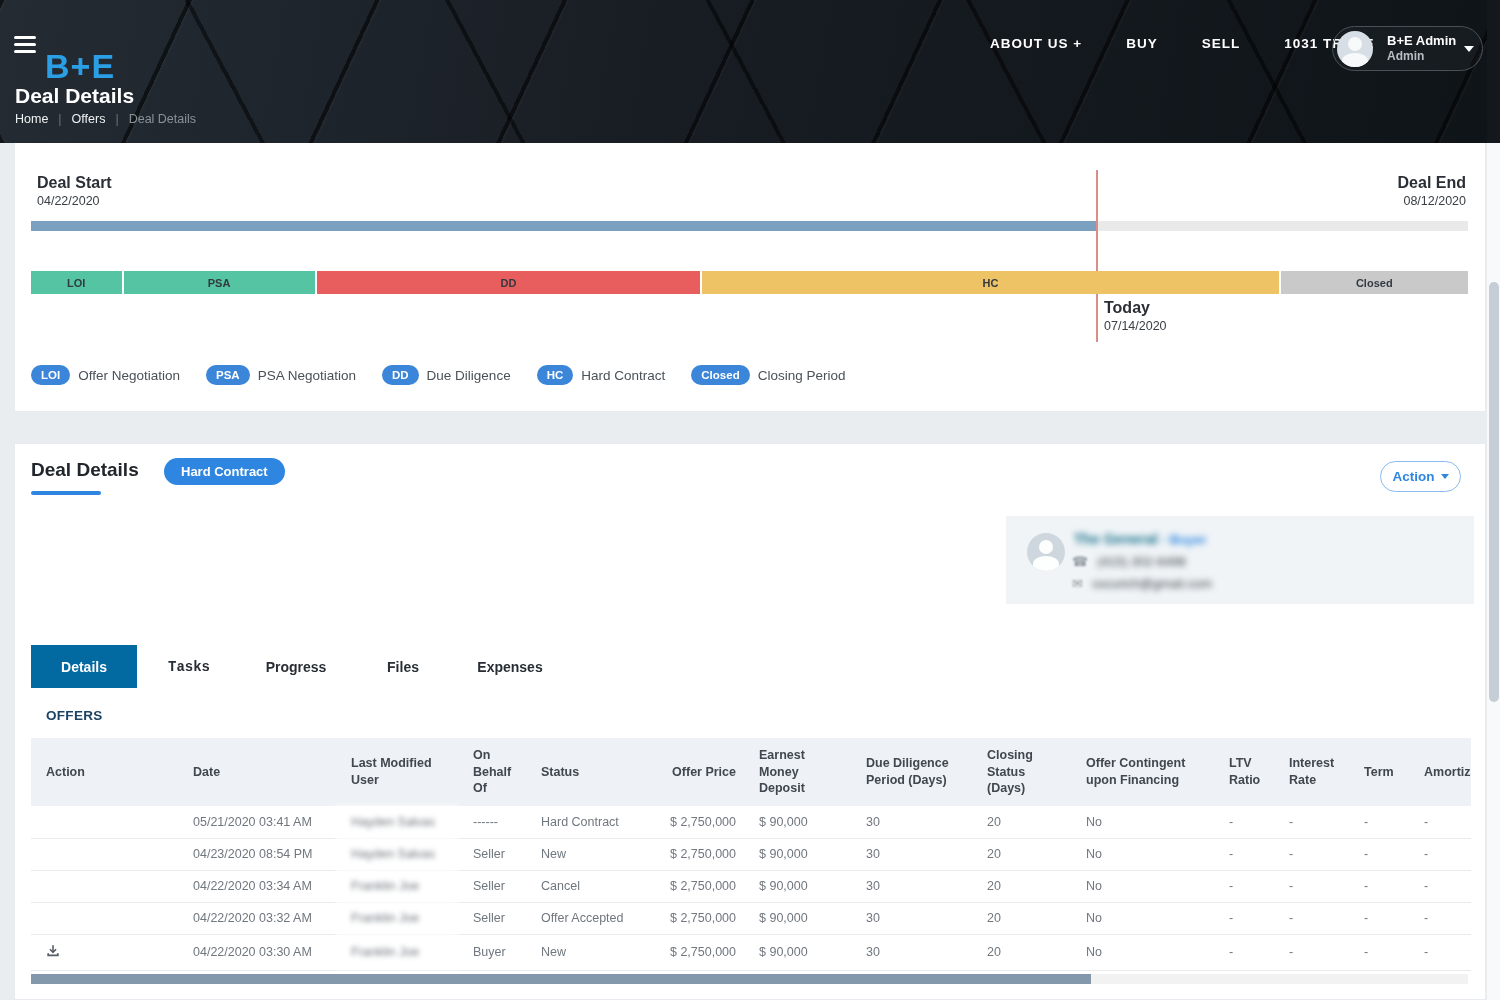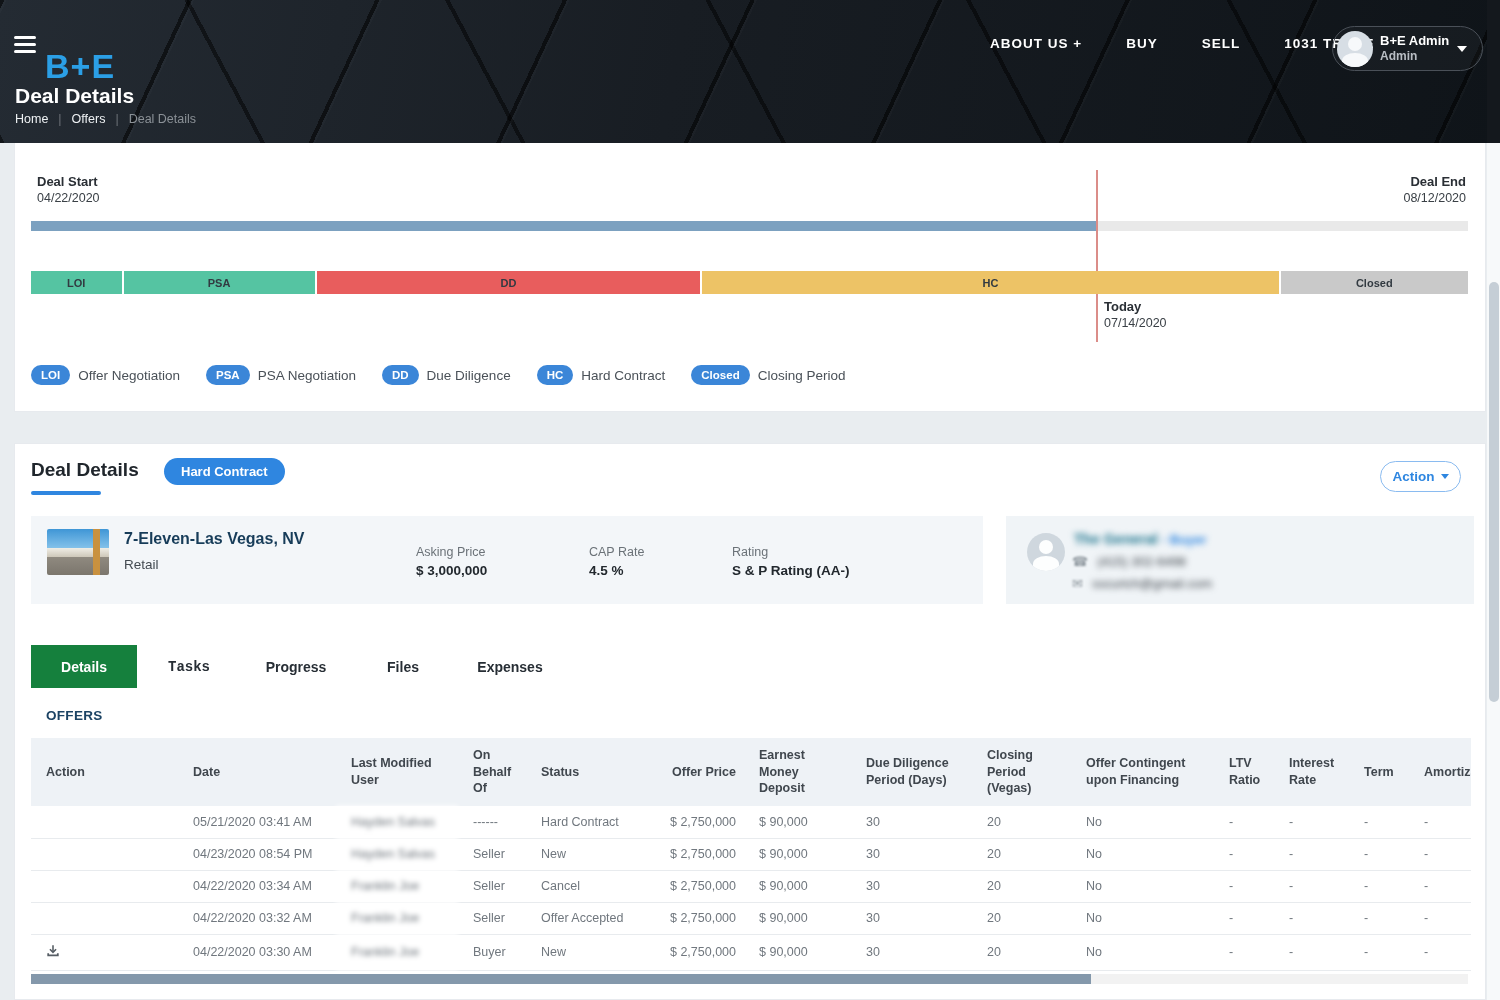--- a/index.html
+++ b/index.html
@@ -17,37 +17,37 @@
   .burger { left:14px; top:36px; width:22px; height:17px; cursor:pointer; }
   .burger span { display:block; height:3px; background:#fff; border-radius:2px; margin-bottom:4px; }
   .logo { left:45px; top:22px; color:#2b9fe6; font-size:34px; font-weight:800; letter-spacing:1px;margin-top:25px; }
   .nav { left:990px; top:36px; display:flex; gap:44px; }
   .nav div { color:#fff; font-size:13.5px; font-weight:700; letter-spacing:1px; cursor:pointer; white-space:nowrap; }
   .userpill { left:1332px; top:26px; width:151px; height:45px; border:1px solid #4a5058; border-radius:23px;
     background:rgba(255,255,255,0.03); display:flex; align-items:center; cursor:pointer; }
   .uavatar { width:36px; height:36px; border-radius:50%; background:#d7dee5; margin-left:4px; position:relative; overflow:hidden; flex:0 0 36px; }
   .uavatar .head { position:absolute; left:11px; top:6px; width:14px; height:14px; border-radius:50%; background:#f7f9fb; }
   .uavatar .bodyp { position:absolute; left:5px; top:22px; width:26px; height:16px; border-radius:50% 50% 0 0; background:#f7f9fb; }
-  .uname { margin-left:7px; line-height:1.25; }
+  .uname { margin-left:14px; line-height:1.25; }
   .uname .n { color:#fff; font-size:13px; font-weight:700; }
   .uname .r { color:#b9bec4; font-size:12px;font-weight:bold; }
   .caret { width:0; height:0; border-left:5px solid transparent; border-right:5px solid transparent; border-top:6px solid #fff; margin-left:8px; }
   .ptitle { left:15px; top:84px; color:#fff; font-size:21px; font-weight:700; }
   .crumbs { left:15px; top:112px; display:flex; gap:10px; font-size:12.5px; align-items:center; }
   .crumbs .c { color:#eef1f3; cursor:pointer; }
   .crumbs .sep { color:#6b7076; }
   .crumbs .cur { color:#8b9197; }
 
   
   .card { position:absolute; left:14px; width:1472px; background:#fff; border:1px solid #e7eaee; }
   .tl-card { top:143px; height:269px; border-top:none; }
   .dd-card { top:443px; height:557px; }
 
   
-  .lbl-b { font-weight:700; font-size:13px; color:#2a2f35; }
+  .lbl-b { font-weight:700; font-size:16px; color:#2a2f35; }
   .lbl-d { font-size:12.5px; color:#3a4046; margin-top:2px; }
   .track { left:16px; top:78px; width:1437px; height:10px; background:#e9e9e9; }
   .fill { height:10px; background:#7ca1c0; }
   .phases { left:16px; top:128px; width:1437px; height:23px; display:flex; gap:2px; z-index:2; }
   .phase { height:23px; display:flex; align-items:center; justify-content:center;
     font-size:11px; font-weight:700; color:#323a41; }
   .todayline { left:1081px; top:27px; width:2px; height:172px; background:#db8d89; z-index:1; }
   .todaylbl { left:1089px; top:156px; }
   .legend { left:16px; top:222px; display:flex; gap:26px; align-items:center; }
   .litem { display:flex; align-items:center; gap:8px; }
@@ -80,21 +80,21 @@
   .blur3 { filter:blur(3px); }
   .blur2 { filter:blur(2.5px); }
   .cname { left:68px; top:15px; font-size:14.5px; font-weight:700; color:#16708a; }
   .cname .byr { color:#2e86e0; font-size:13px; }
   .crow { left:66px; font-size:13px; color:#3c434a; display:flex; align-items:center; gap:9px; }
   .cicon { color:#8b949b; font-size:13px; filter:blur(1px); }
 
   
   .tabs { left:16px; top:201px; display:flex; height:43px; }
   .tab { display:flex; align-items:center; justify-content:center; font-size:14px; font-weight:600; color:#272e35; cursor:pointer; }
-  .tab.active { background:#15803d; color:#fff;text-align:center; }
+  .tab.active { background:#0369a1; color:#fff;text-align:center; }
 
   .offers-title { left:31px; top:264px; font-size:13.5px; font-weight:800; color:#1c4364; letter-spacing:0.3px; }
 
   
   .twrap { left:16px; top:294px; width:1440px; height:673px; overflow:hidden; }
   table { border-collapse:collapse; table-layout:fixed; width:1493px; }
   th { background:#eef2f6; color:#40474e; font-size:12.5px; font-weight:600; text-align:left;
     padding:0 6px 0 15px; height:68px; vertical-align:middle; line-height:1.35; }
   td { font-size:12.5px; color:#70777e; padding:0 6px 0 15px; height:32px; border-bottom:1px solid #e8ebee; background:#fff; }
   tr.tall td { height:36px;margin-top:9px; }
@@ -204,37 +204,20 @@
 
 <div class="card dd-card">
   <div class="abs ddh">Deal Details</div>
   <div class="abs ddh-ul"></div>
   <div class="abs badge">Hard Contract</div>
   <button class="abs actbtn">
     <span>Action</span>
     <span class="bcaret"></span>
   </button>
 
-  <div class="abs propcard">
-    <div class="abs thumb"></div>
-    <div class="abs pname">7-Eleven-Las Vegas, NV</div>
-    <div class="abs ptype">Retail</div>
-    <div class="abs" style="left:385px; top:29px;">
-      <div class="fld-l">Asking Price</div>
-      <div class="fld-v">$ 3,000,000</div>
-    </div>
-    <div class="abs" style="left:558px; top:29px;">
-      <div class="fld-l">CAP Rate</div>
-      <div class="fld-v">4.5 %</div>
-    </div>
-    <div class="abs" style="left:701px; top:29px;">
-      <div class="fld-l">Rating</div>
-      <div class="fld-v">S &amp; P Rating (AA-)</div>
-    </div>
-  </div>
 
   <div class="abs contactcard">
     <div class="cavatar">
         <div class="head"></div>
         <div class="bodyp"></div>
       </div>
     <div class="abs cname blur3">
       <span>The General</span>
       <span class="byr">- Buyer</span>
     </div>
@@ -279,21 +262,21 @@
       <thead>
         <tr>
           <th>Action</th>
           <th>Date</th>
           <th>Last Modified User</th>
           <th>On Behalf Of</th>
           <th>Status</th>
           <th class="right">Offer Price</th>
           <th>Earnest Money Deposit</th>
           <th>Due Diligence Period (Days)</th>
-          <th>Closing Period (Vegas)</th>
+          <th>Closing Status (Days)</th>
           <th>Offer Contingent upon Financing</th>
           <th>LTV Ratio</th>
           <th>Interest Rate</th>
           <th>Term</th>
           <th>Amortization</th>
         </tr>
       </thead>
       <tbody>
         <tr>
           <td></td>

